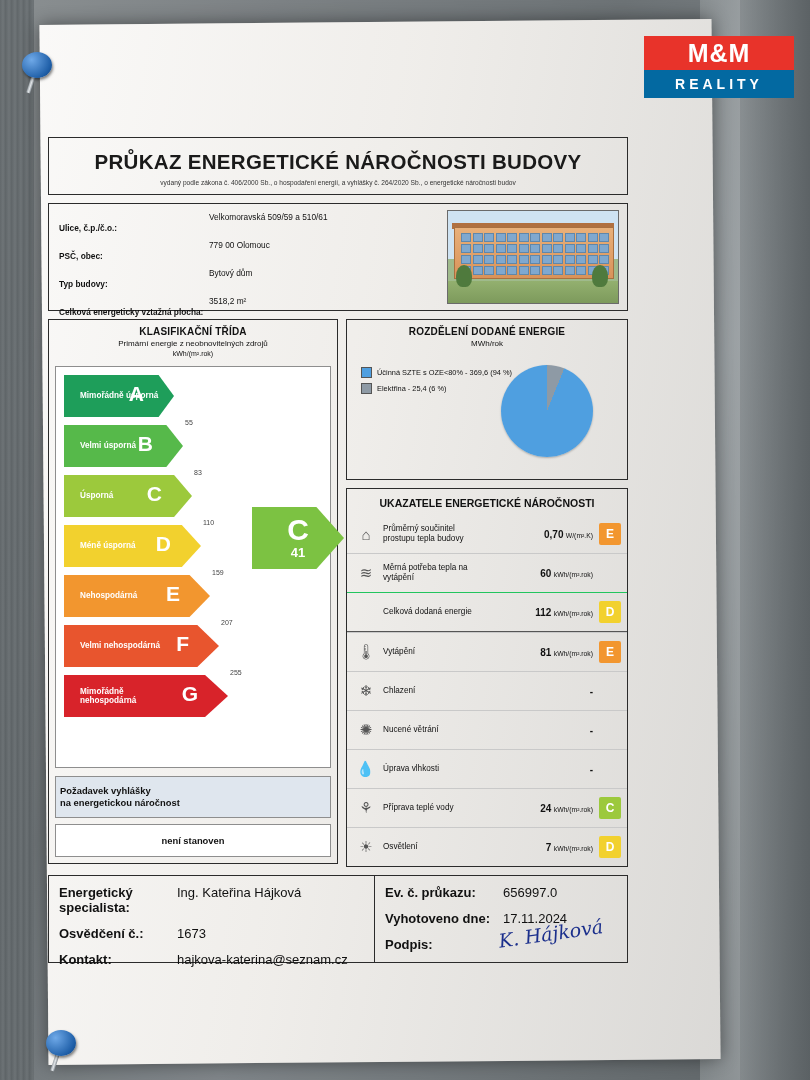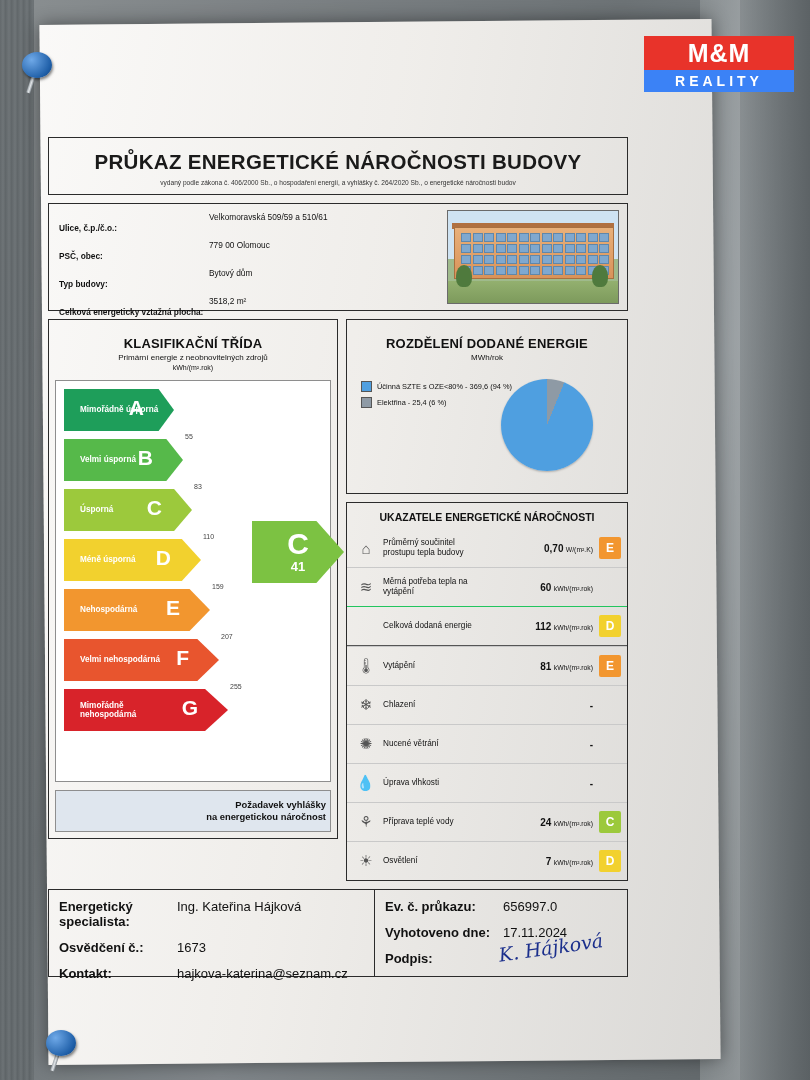--- a/index.html
+++ b/index.html
@@ -55,21 +55,21 @@
   #pin-tl{left:22px;top:52px;}
   #pin-bl{left:46px;top:1030px;}
   
   .logo{position:absolute;right:16px;top:36px;width:150px;}
   .logo-top{
     height:34px;background:#e8332a;color:#fff;font-weight:bold;font-size:25px;
     display:flex;align-items:center;justify-content:center;letter-spacing:1px;
     font-family:"Liberation Sans",sans-serif;
   }
   .logo-bot{
-    height:22px;background:#3b82f6;color:#fff;font-size:14px;letter-spacing:4px;
+    height:28px;background:#0369a1;color:#fff;font-size:14px;letter-spacing:4px;
     display:flex;align-items:center;justify-content:center;font-weight:bold;
   }
   
   .doc{
     position:absolute;left:48px;top:137px;width:580px;height:880px;
     font-size:9px;color:#111;
   }
   .title-box{
     border:1px solid #2b2b2b;padding:12px 0 8px;text-align:center;background:transparent;
   }
@@ -103,21 +103,21 @@
   .grass{position:absolute;left:0;bottom:0;width:100%;height:22px;background:linear-gradient(#93b06f,#7d9a5c);}
   .tree{position:absolute;bottom:16px;width:16px;height:22px;border-radius:50% 50% 40% 40%;background:#4f7a3d;}
   
   .cols{display:flex;gap:8px;margin-top:8px;}
   .col-left{width:290px;}
   .col-right{flex:1;}
   .panel{border:1px solid #2b2b2b;background:transparent;}
   .panel-h{
     text-align:center;padding:6px 4px 5px;
   }
-  .panel-h .t1{font-size:13px;font-weight:bold;letter-spacing:.2px;margin-top:10px;}
+  .panel-h .t1{font-size:10px;font-weight:bold;letter-spacing:.2px;}
   .panel-h .t2{font-size:8px;margin-top:2px;}
   .panel-h .t3{font-size:7px;margin-top:2px;}
   
   .class-body{
     margin:4px 6px 8px;border:1px solid #8e8e8e;background:#fff;position:relative;height:400px;
   }
   .bars{position:absolute;left:8px;top:8px;width:170px;}
   .bar{
     position:relative;height:42px;margin-bottom:8px;color:#fff;
     display:flex;align-items:center;
@@ -129,21 +129,21 @@
     position:absolute;font-size:7px;color:#444;right:-32px;
   }
   .arrow-c{
     position:absolute;left:196px;top:140px;width:92px;height:62px;
     background:#7cc242;clip-path:polygon(0 0,70% 0,100% 50%,70% 100%,0 100%);
     color:#fff;display:flex;flex-direction:column;align-items:center;justify-content:center;
   }
   .arrow-c .big{font-size:30px;font-weight:bold;line-height:.95;color:#fff;}
   .arrow-c .num{font-size:13px;font-weight:bold;}
   .req{
-    margin:6px;border:1px solid #8e8e8e;background:#dfe6ee;text-align:right;padding:8px 4px;
+    margin:6px;border:1px solid #8e8e8e;background:#dfe6ee;text-align:left;padding:8px 4px;
   }
   .req .r1{font-size:9.4px;font-weight:bold;line-height:1.3;}
   .req2{
     margin:6px;border:1px solid #8e8e8e;background:#fff;text-align:center;padding:10px 4px;
     font-size:9.4px;font-weight:bold;
   }
   
   .split-body{position:relative;height:118px;margin:2px 6px 6px;}
   .legend{position:absolute;left:8px;top:12px;font-size:7.4px;}
   .legend .li{display:flex;align-items:center;margin-bottom:5px;}
@@ -346,20 +346,21 @@
             </div>
           <div class="arrow-c">
             <div class="big">C</div>
             <div class="num">41</div>
           </div>
         </div>
         <div class="req">
           <div class="r1">Požadavek vyhlášky</div>
           <div class="r1">na energetickou náročnost</div>
         </div>
+        <div class="req2">není stanoven</div>
       </div>
     </div>
 
     <div class="col-right">
       <div class="panel">
         <div class="panel-h">
           <div class="t1">ROZDĚLENÍ DODANÉ ENERGIE</div>
           <div class="t2">MWh/rok</div>
         </div>
         <div class="split-body">

